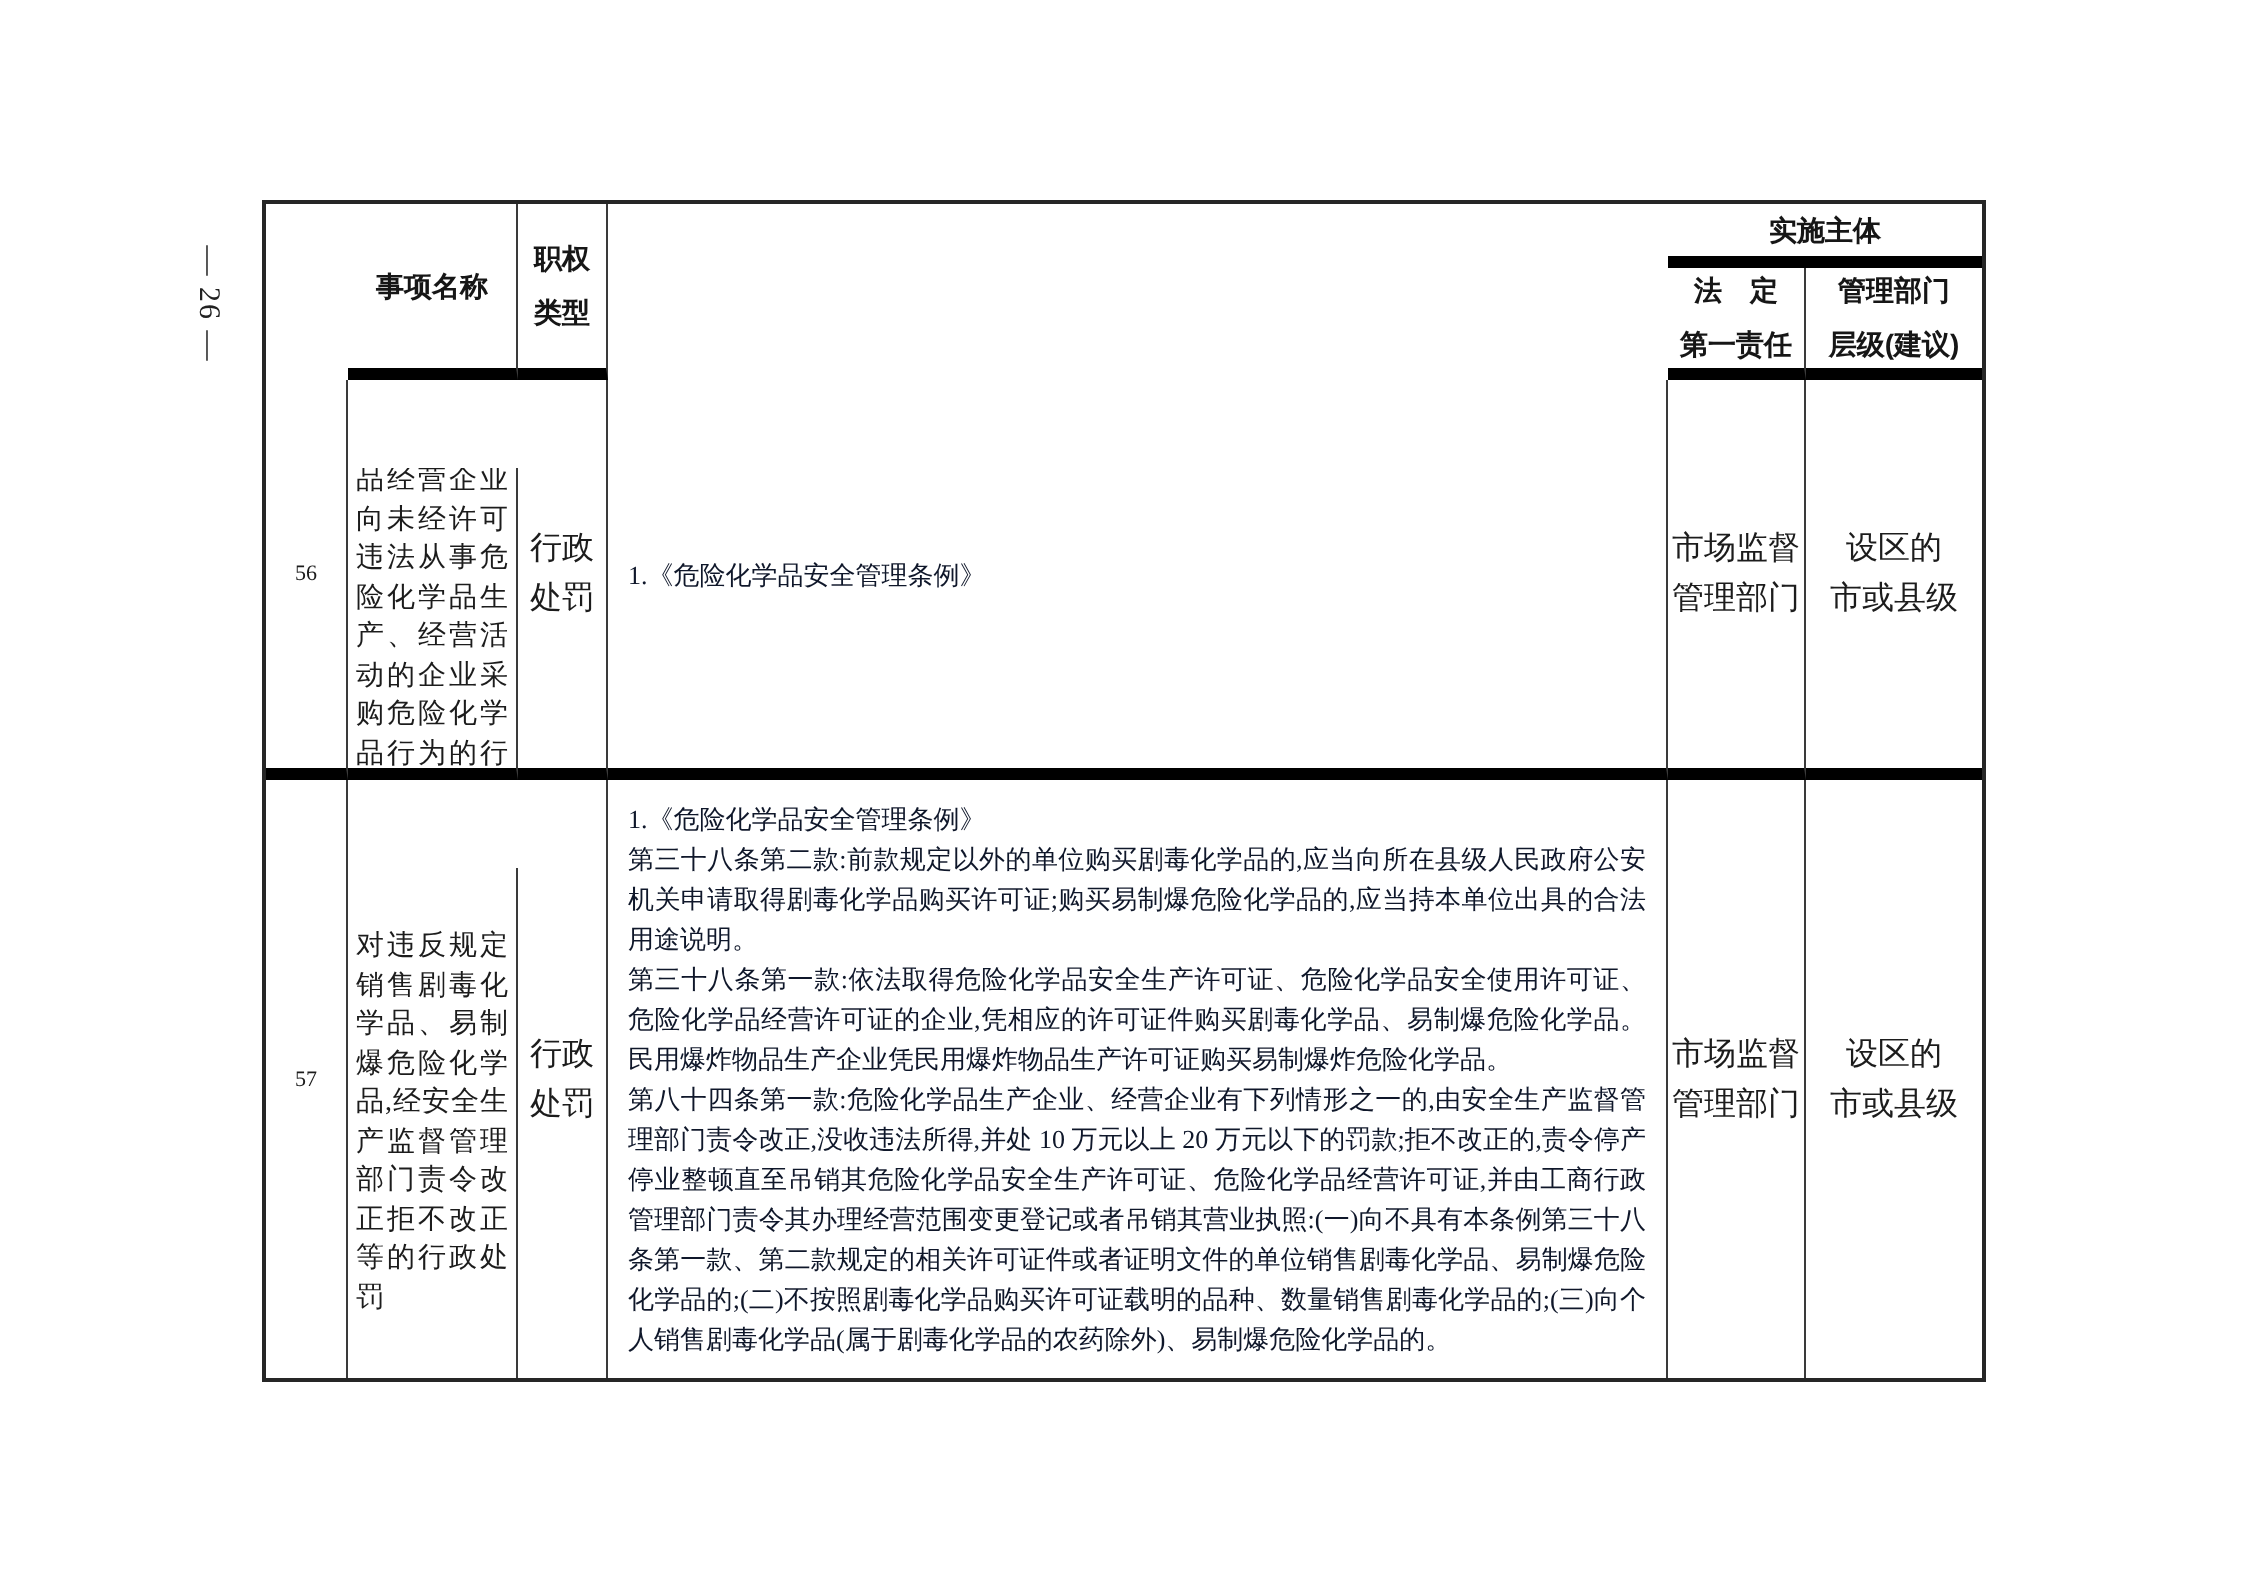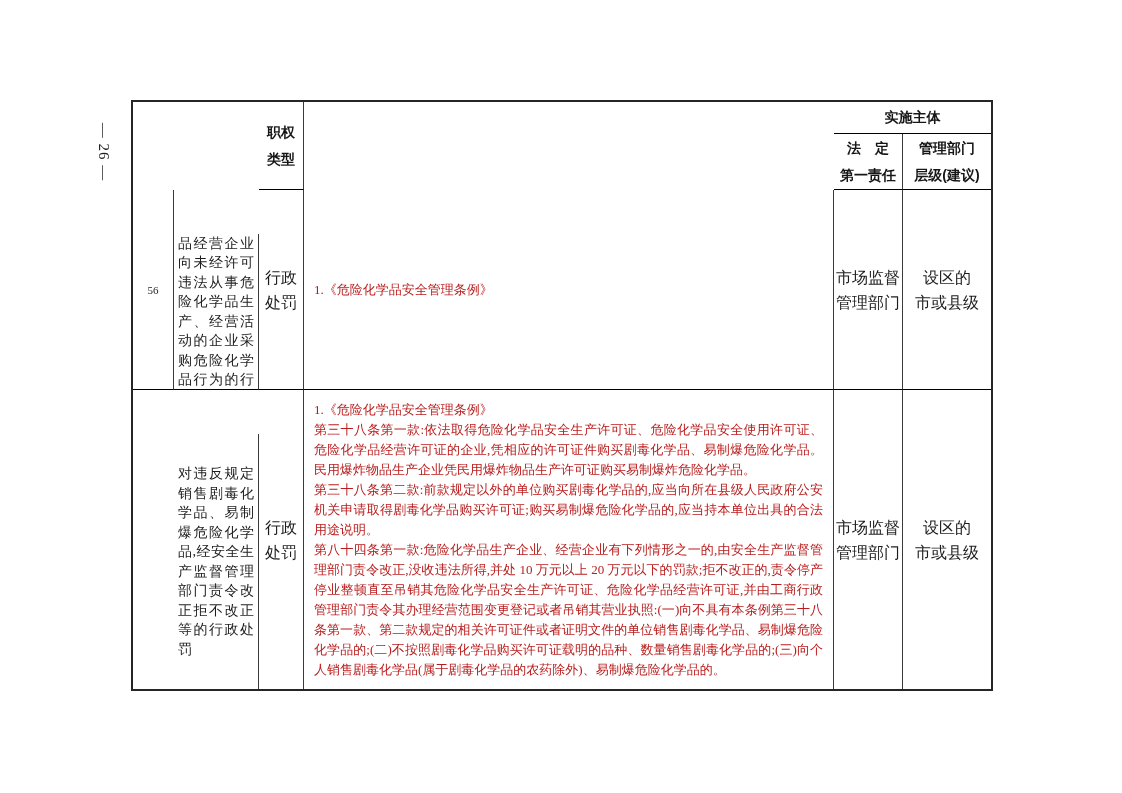--- a/index.html
+++ b/index.html
@@ -32,21 +32,21 @@
     left: 131px;
     top: 100px;
     display: grid;
     grid-template-columns: 41px 85px 45px 530px 69px 88px;
     grid-template-rows: 32px 56px 200px 299px;
     border: 2px solid #262626;
     background: #fff;
   }
   .cell {
     border-right: 1px solid #3a3a3a;
-    border-bottom: 1px solid #000000;
+    border-bottom: 6px solid #000000;
     display: flex;
     align-items: center;
     justify-content: center;
     overflow: hidden;
   }
   .last-col { border-right: none; }
   .last-row { border-bottom: none; }
 
   
   .hdr {
@@ -97,32 +97,33 @@
   .basis-cell {
     flex-direction: column;
     align-items: flex-start;
     justify-content: center;
     padding: 0 10px;
   }
   .basis-cell p {
     font-size: 13px;
     text-align: justify;
     width: 100%;
-    color: #b91c1c;
+    color: #0f172a;
   }
   .lh-wide p  { line-height: 27px; }
   .lh-tight p { line-height: 20px; }
 </style>
 </head>
 <body>
 
 <div class="page-num">— 26 —</div>
 
 <div class="doc-table">
 
+  <div class="cell hdr h-item">事项名称</div>
   <div class="cell hdr h-power">职权
 类型</div>
   <div class="cell hdr h-group last-col">实施主体</div>
   <div class="cell hdr h-legal">法　定
 第一责任</div>
   <div class="cell hdr h-level last-col">管理部门
 层级(建议)</div>
 
   <div class="cell r1 c1 num-cell">56</div>
   <div class="cell r1 c2 item-cell">
@@ -131,29 +132,30 @@
   <div class="cell r1 c3 power-cell">行政
 处罚</div>
   <div class="cell r1 c4 basis-cell lh-wide">
     <p>1.《危险化学品安全管理条例》</p>
   </div>
   <div class="cell r1 c5 subject-cell">市场监督
 管理部门</div>
   <div class="cell r1 c6 level-cell last-col">设区的
 市或县级</div>
 
+  <div class="cell r2 c1 num-cell last-row">57</div>
   <div class="cell r2 c2 item-cell last-row">
     <div class="item-text">对违反规定销售剧毒化学品、易制爆危险化学品,经安全生产监督管理部门责令改正拒不改正等的行政处罚</div>
   </div>
   <div class="cell r2 c3 power-cell last-row">行政
 处罚</div>
   <div class="cell r2 c4 basis-cell lh-tight last-row">
     <p>1.《危险化学品安全管理条例》</p>
+    <p>第三十八条第二款:前款规定以外的单位购买剧毒化学品的,应当向所在县级人民政府公安机关申请取得剧毒化学品购买许可证;购买易制爆危险化学品的,应当持本单位出具的合法用途说明。</p>
     <p>第三十八条第一款:依法取得危险化学品安全生产许可证、危险化学品安全使用许可证、危险化学品经营许可证的企业,凭相应的许可证件购买剧毒化学品、易制爆危险化学品。民用爆炸物品生产企业凭民用爆炸物品生产许可证购买易制爆炸危险化学品。</p>
-    <p>第三十八条第二款:前款规定以外的单位购买剧毒化学品的,应当向所在县级人民政府公安机关申请取得剧毒化学品购买许可证;购买易制爆危险化学品的,应当持本单位出具的合法用途说明。</p>
     <p>第八十四条第一款:危险化学品生产企业、经营企业有下列情形之一的,由安全生产监督管理部门责令改正,没收违法所得,并处 10 万元以上 20 万元以下的罚款;拒不改正的,责令停产停业整顿直至吊销其危险化学品安全生产许可证、危险化学品经营许可证,并由工商行政管理部门责令其办理经营范围变更登记或者吊销其营业执照:(一)向不具有本条例第三十八条第一款、第二款规定的相关许可证件或者证明文件的单位销售剧毒化学品、易制爆危险化学品的;(二)不按照剧毒化学品购买许可证载明的品种、数量销售剧毒化学品的;(三)向个人销售剧毒化学品(属于剧毒化学品的农药除外)、易制爆危险化学品的。</p>
   </div>
   <div class="cell r2 c5 subject-cell last-row">市场监督
 管理部门</div>
   <div class="cell r2 c6 level-cell last-col last-row">设区的
 市或县级</div>
 
 </div>
 
 </body></html>

